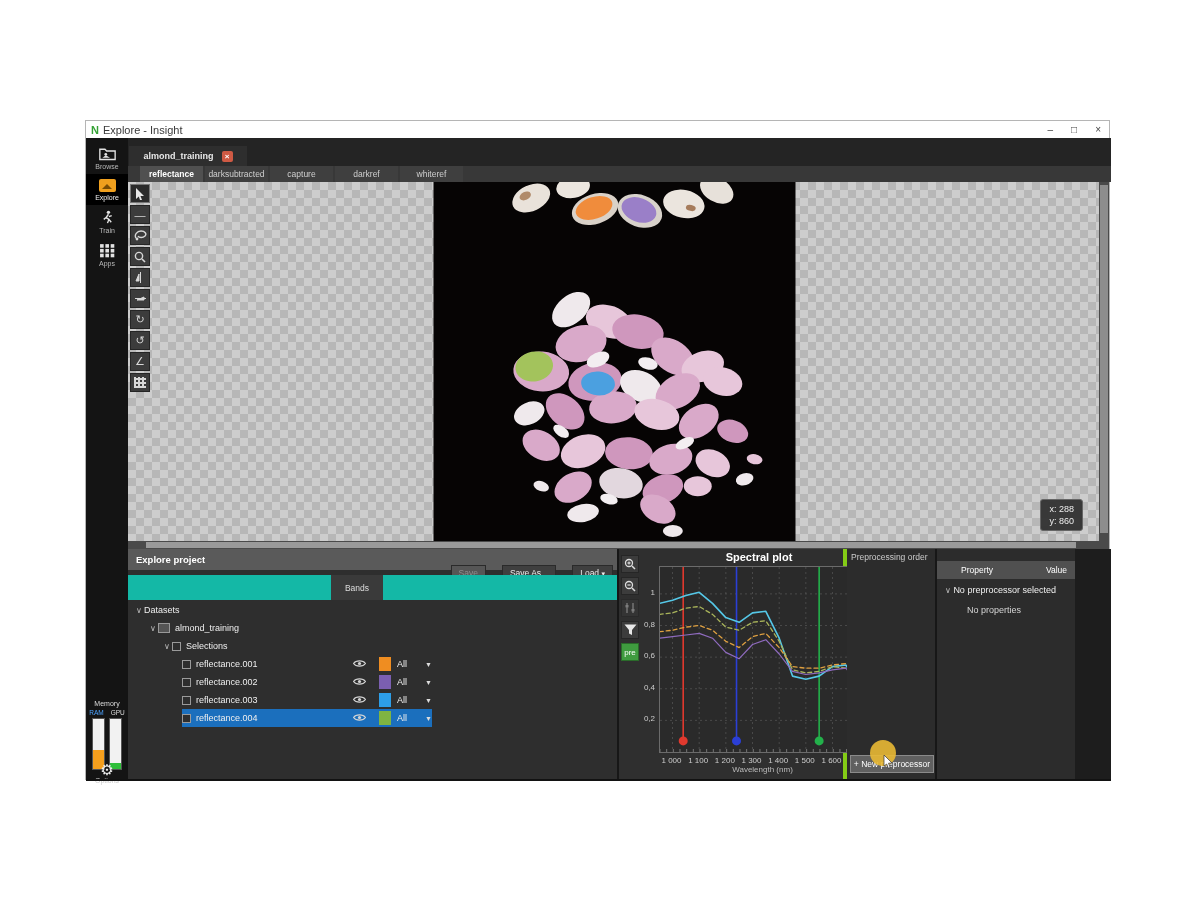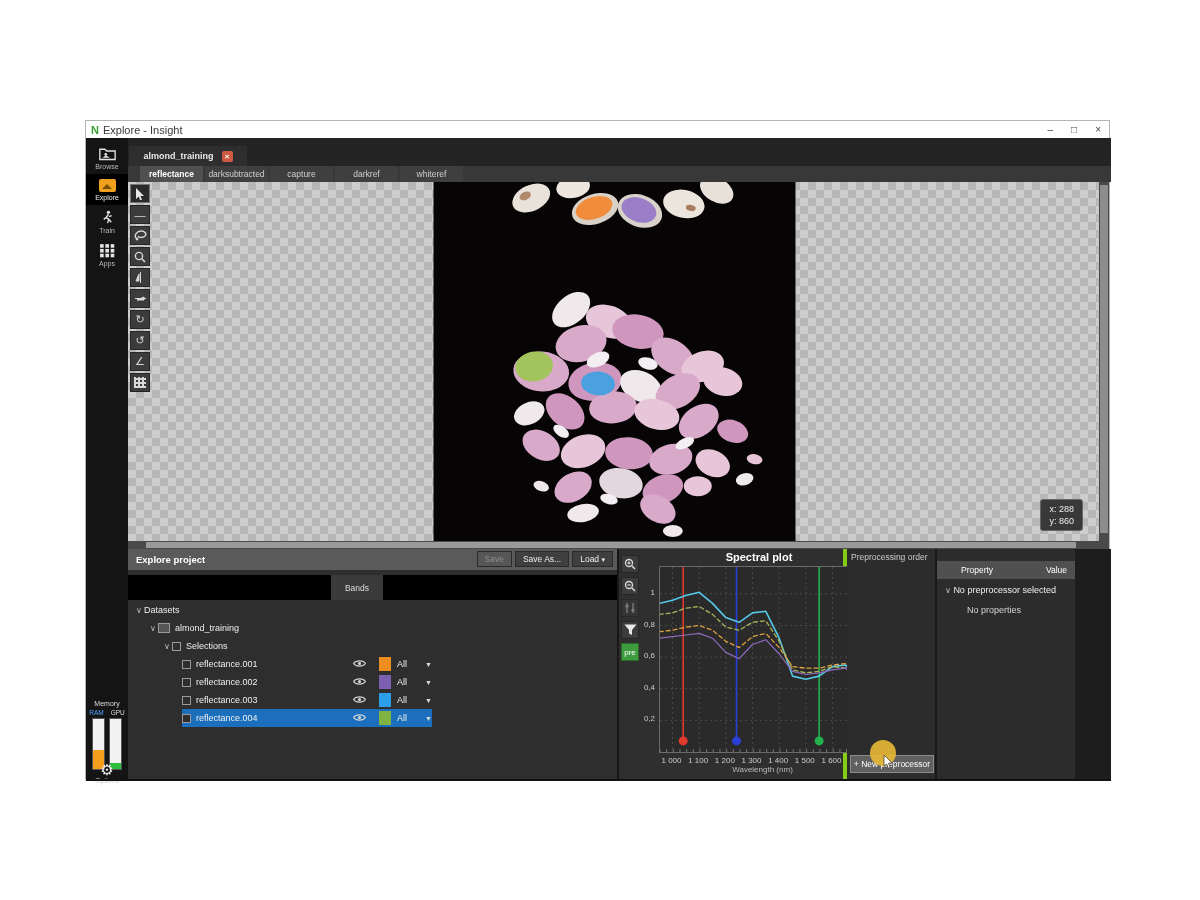--- a/index.html
+++ b/index.html
@@ -56,24 +56,24 @@
   
   .bottom { position:absolute; left:42px; top:428px; width:983px; height:230px; background:#1d1d1d; display:flex; }
   .panel { position:relative; height:100%; }
   .p-project { width:491px; background:#2e2e2e; border-right:2px solid #171717; }
   .p-spectral { width:228px; background:#2f2f2f; border-right:4px solid #84cc16; }
   .p-preproc { width:90px; background:#2c2c2c; border-right:2px solid #171717; }
   .p-props { width:138px; background:#2c2c2c; }
 
   .proj-header { position:absolute; left:0; top:0; width:100%; height:21px; background:#5a5a5a; display:flex; align-items:center; }
   .proj-title { color:#fff; font-size:9.5px; font-weight:bold; margin-left:8px; }
-  .proj-btns { position:absolute; right:4px; top:2px; display:flex; gap:3px; }
+  .proj-btns { position:absolute; right:4px; top:16px; display:flex; gap:16px; }
   .pbtn { height:16px; background:#3f3f3f; border:1px solid #2a2a2a; color:#eee; font-size:8.5px; padding:0 7px; line-height:14px; }
   .pbtn.disabled { background:#565656; color:#8f8f8f; }
-  .colhdr { position:absolute; left:0; top:26px; width:100%; height:25px; background:#000000; }
+  .colhdr { position:absolute; left:0; top:26px; width:100%; height:25px; background:#14b8a6; }
   .bands-tab { position:absolute; left:203px; top:0; width:52px; height:25px; background:#3a3a3a; color:#ddd; font-size:8.5px; display:flex; align-items:center; justify-content:center; }
   .tree { position:absolute; left:0; top:52px; width:100%; font-size:9px; color:#eee; }
   .trow { height:18px; display:flex; align-items:center; position:relative; }
   .caret { color:#bbb; font-size:8px; width:10px; text-align:center; }
   .cbox { width:9px; height:9px; border:1px solid #9a9a9a; background:#2e2e2e; display:inline-block; margin-right:5px; }
   .dsicon { width:12px; height:10px; background:#555; border:1px solid #999; margin-right:5px; display:inline-block; }
   .selrow { position:absolute; left:54px; height:18px; display:flex; align-items:center; width:250px; }
   .selrow.selected { background:#1b6fbd; }
   .eye { margin-left:auto; width:16px; }
   .swatch { width:12px; height:14px; margin:0 6px 0 10px; }

